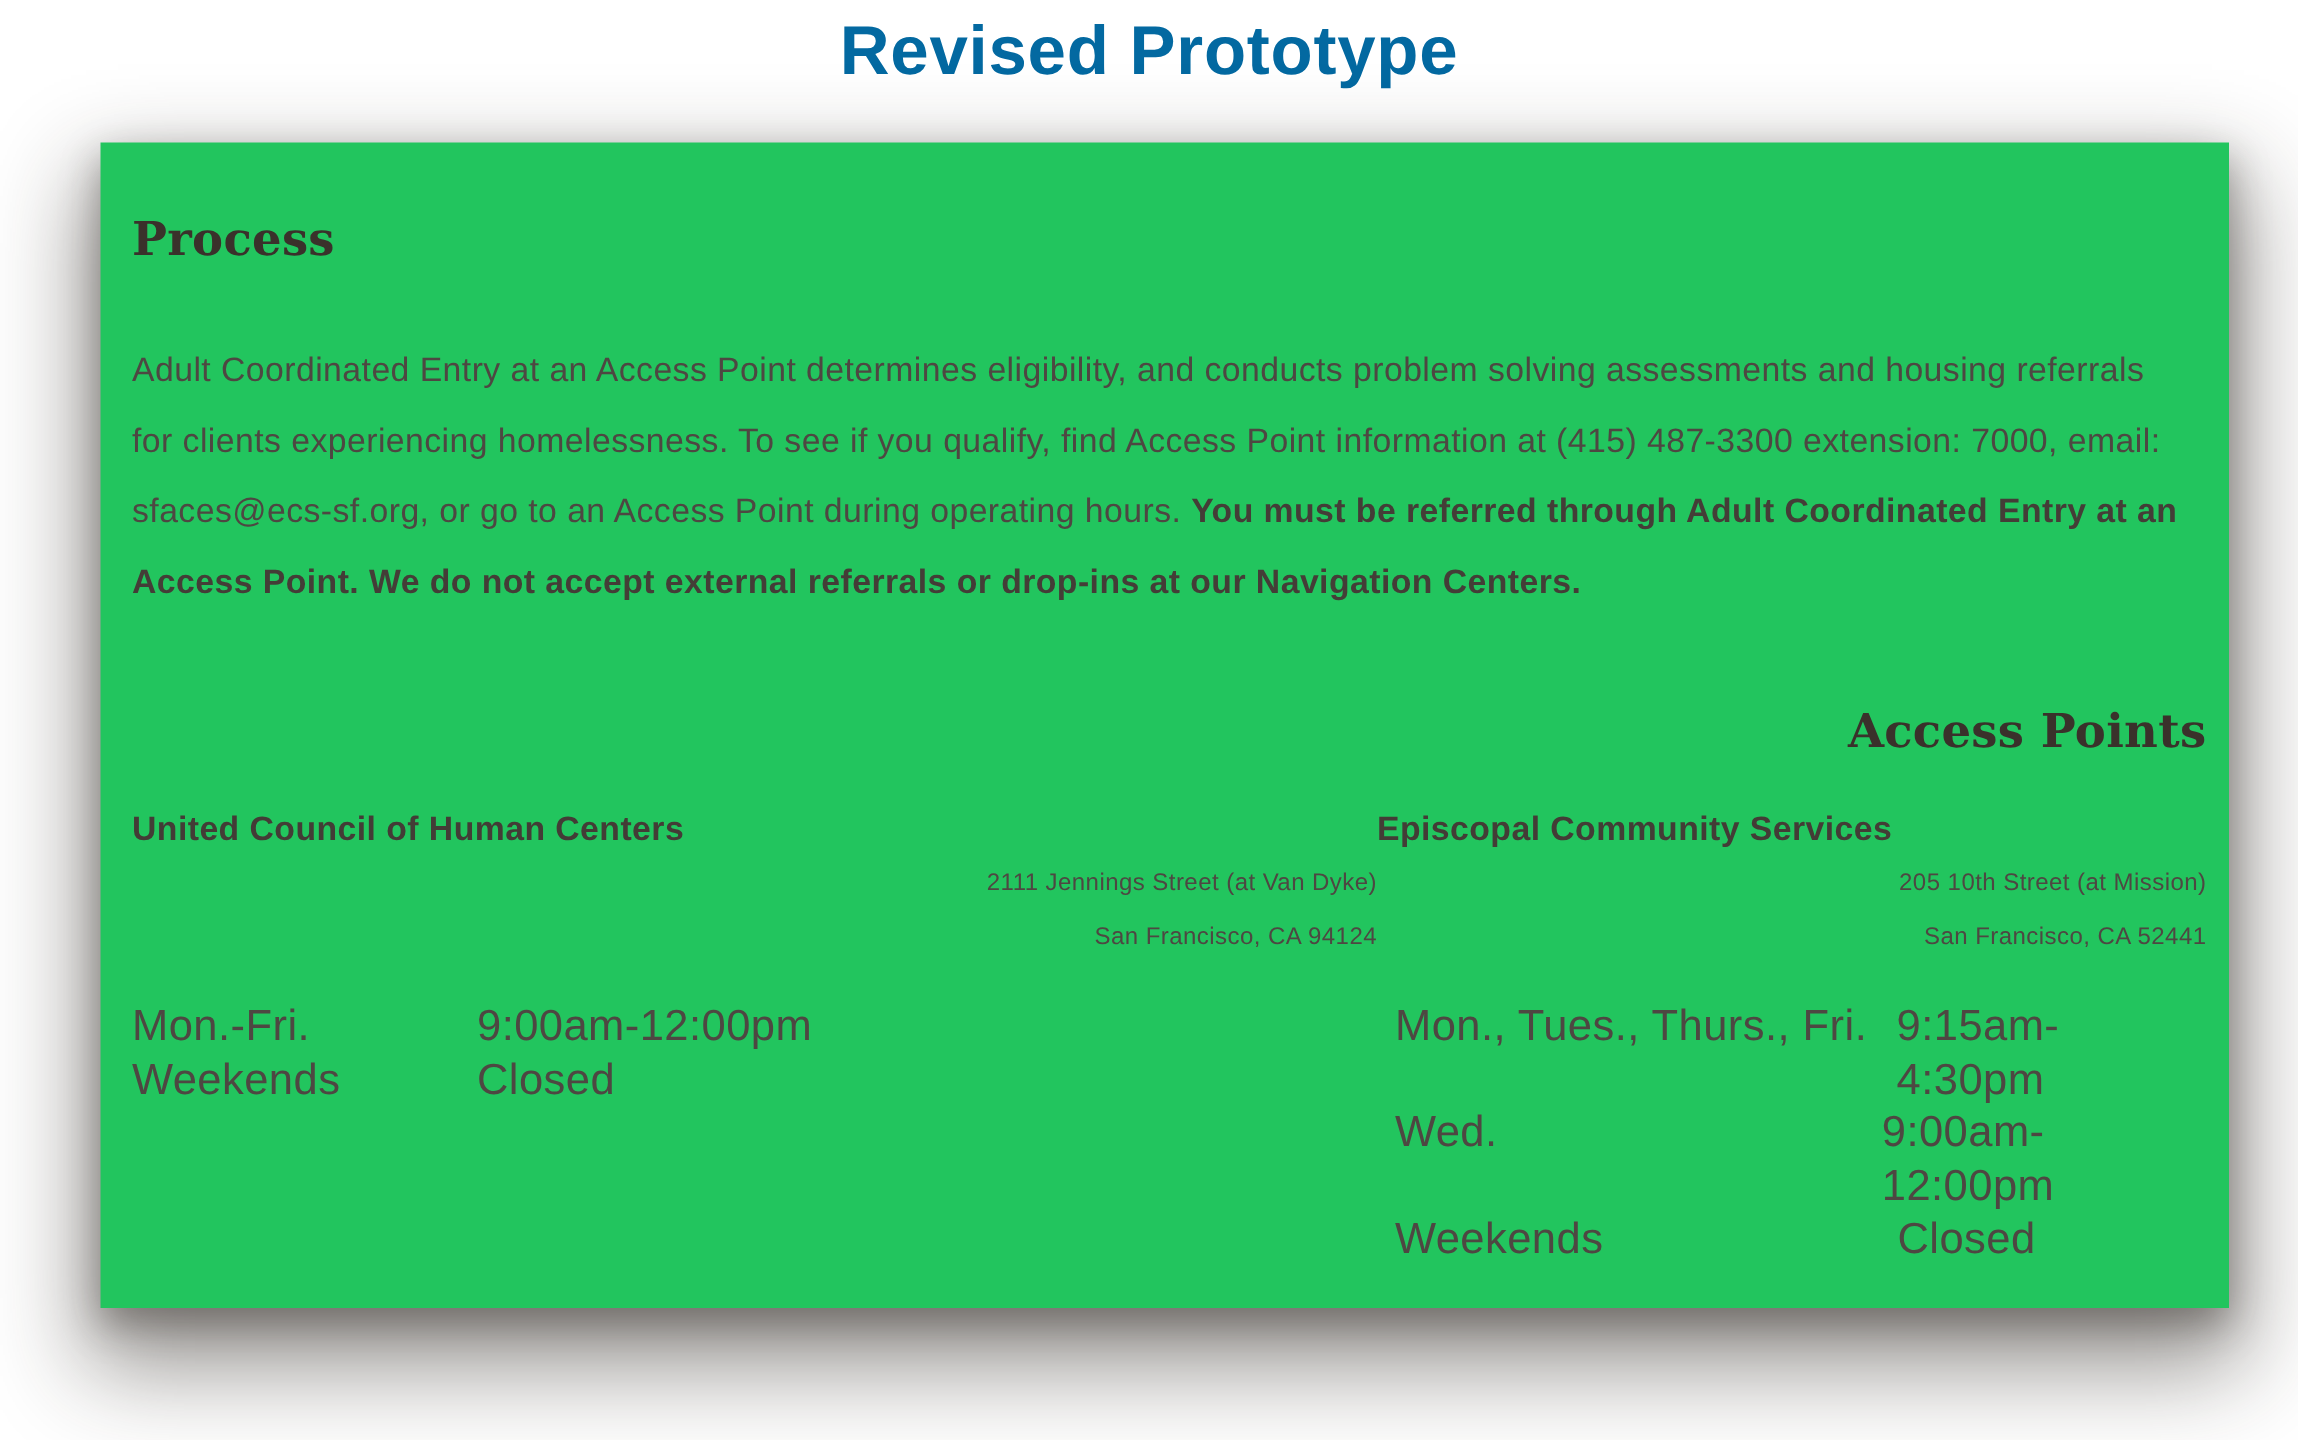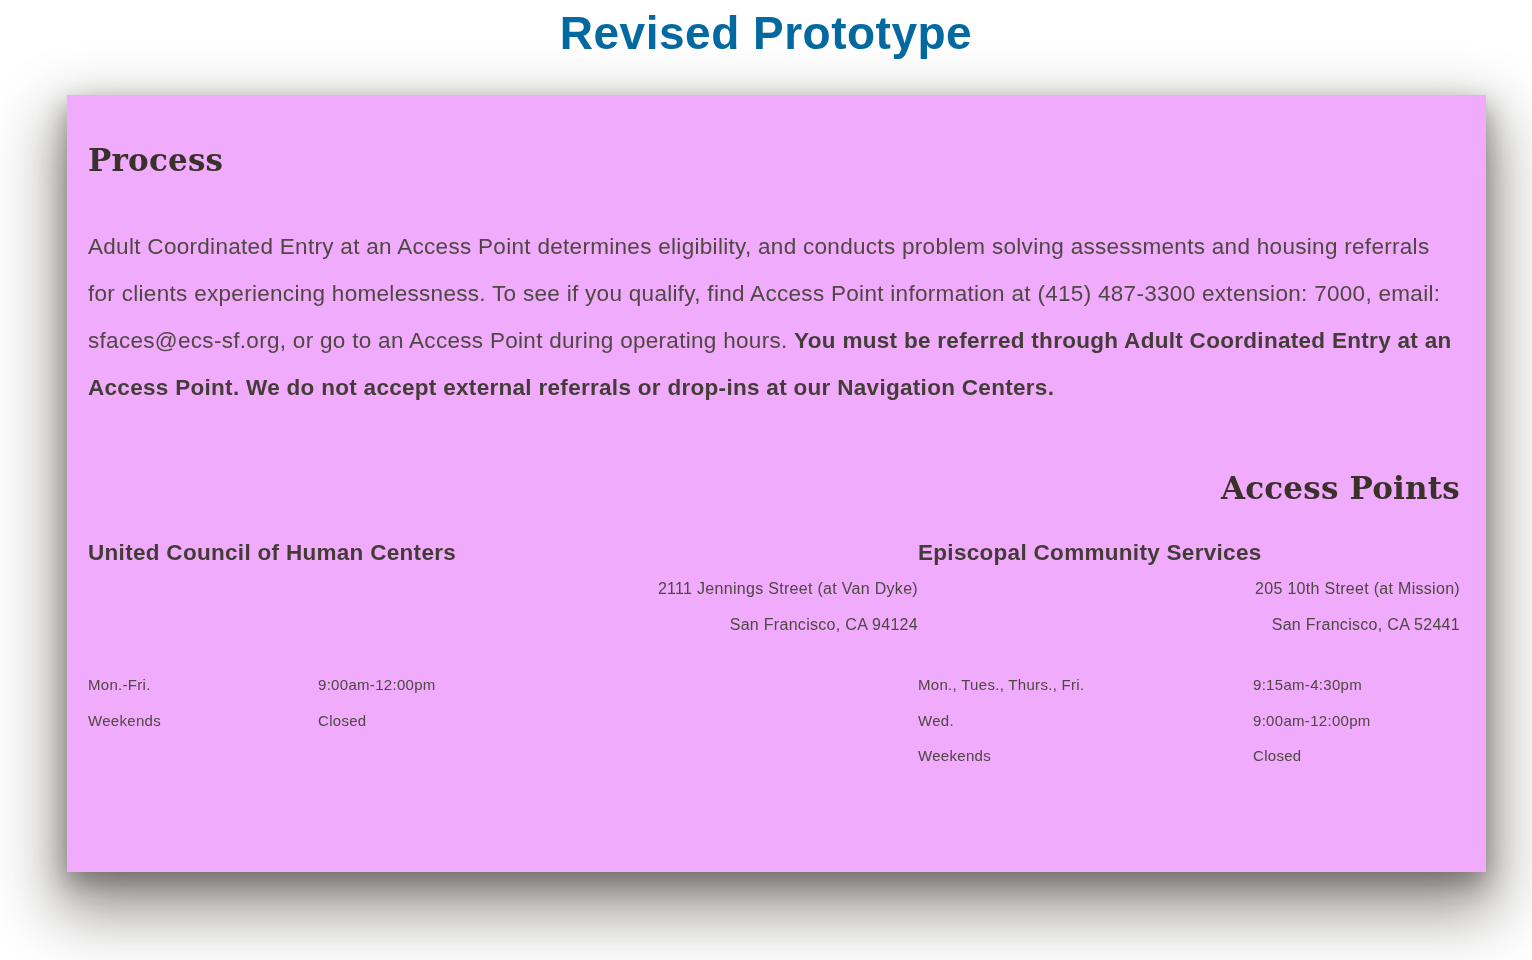--- a/index.html
+++ b/index.html
@@ -21,24 +21,24 @@
     font-size: 46px;
     letter-spacing: 0.5px;
     color: #0369a1;
   }
   .card {
     position: absolute;
     left: 67px;
     top: 95px;
     width: 1419px;
     height: 777px;
-    background: #f0abfc;
+    background: #22c55e;
     box-shadow: 0 10px 24px rgba(40, 34, 28, 0.38),
                 0 30px 60px 10px rgba(40, 34, 28, 0.48);
-    padding: 46px 26px 0 21px;
+    padding: 46px 15px 0 21px;
   }
   .serif-heading {
     font-family: "DejaVu Serif", "Liberation Serif", serif;
     font-weight: 700;
     font-size: 31px;
     line-height: 38px;
     color: #3a312b;
     letter-spacing: 0.2px;
   }
   .process-body {
@@ -81,27 +81,27 @@
     color: #4e4742;
     letter-spacing: 0.3px;
     text-align: right;
   }
   .hours-table {
     margin-top: 24px;
   }
   .hours-row {
     display: flex;
     flex-direction: row;
-    font-size: 15px;
+    font-size: 29px;
     line-height: 35.5px;
     color: #4e4742;
     letter-spacing: 0.3px;
   }
   .left  .hours-days { width: 230px; }
-  .right .hours-days { width: 335px; }
+  .right .hours-days { width: 335px; margin-left: 12px; }
 </style>
 </head>
 <body>
 
 <h1 class="page-title">Revised Prototype</h1>
 
 <div class="card">
 
   <h2 class="serif-heading">Process</h2>
 

